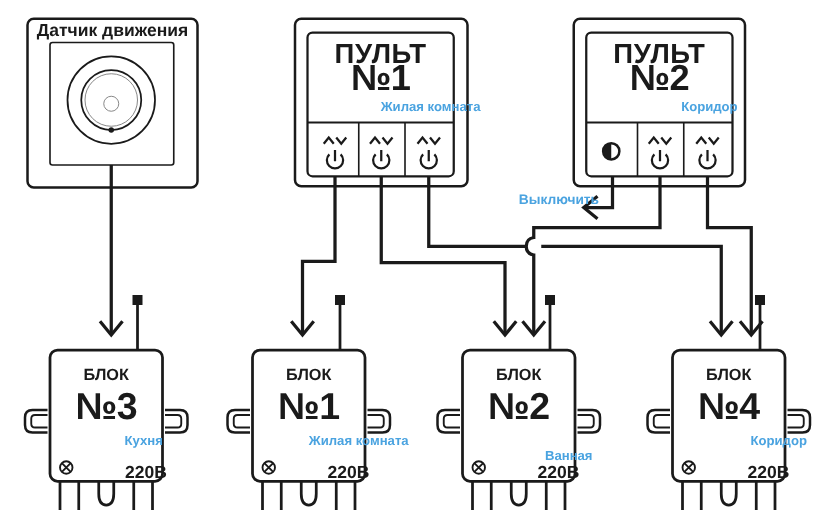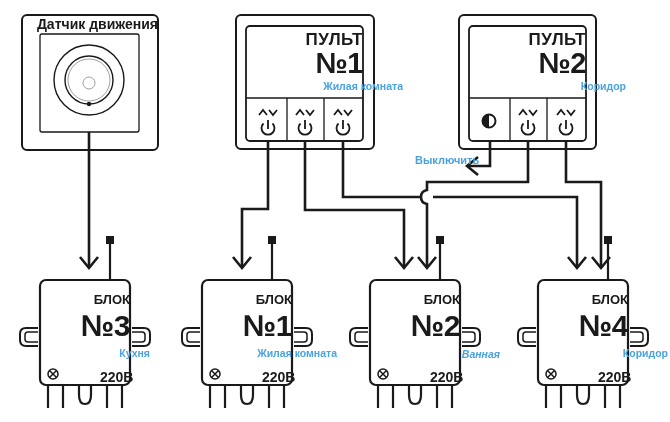--- a/index.html
+++ b/index.html
@@ -1,20 +1,20 @@
 <!DOCTYPE html>
 <html><head>
 <meta charset="utf-8">
 <style>
   html, body { margin: 0; padding: 0; background: #ffffff; }
   body { width: 670px; height: 422px; position: relative; overflow: hidden; font-family: "Liberation Sans", "DejaVu Sans", sans-serif; }
   svg { position: absolute; left: 0; top: 0; }
-  .lbl { position: absolute; text-align: right; font-weight: bold; color: #1a1a1a; white-space: nowrap; }
+  .lbl { position: absolute; text-align: center; font-weight: bold; color: #1a1a1a; white-space: nowrap; }
   .blue { color: #4aa3e0; padding-left: 40px; }
-  .title-pult { font-size: 17px; letter-spacing: 0.5px; }
+  .title-pult { font-size: 22px; letter-spacing: 0.5px; }
   .num { font-size: 29px; letter-spacing: -0.5px; }
   .sub { font-size: 10.5px; }
   .blk-title { font-size: 13px; }
   .blk-num { font-size: 30px; letter-spacing: -0.5px; }
   .volt { font-size: 14px; }
 </style>
 </head>
 <body>
 
 <svg width="670" height="422" viewBox="0 0 670 422">
@@ -144,21 +144,21 @@
 </div>
 <div>
   <div class="lbl blk-title" style="left:202px; top:292px; width:90px;">БЛОК</div>
   <div class="lbl blk-num" style="left:202px; top:309px; width:90px;">№1</div>
   <div class="lbl sub blue" style="left:197px; top:347px; width:100px;">Жилая комната</div>
   <div class="lbl volt" style="left:262px; top:369px; width:28px;">220В</div>
 </div>
 <div>
   <div class="lbl blk-title" style="left:370px; top:292px; width:90px;">БЛОК</div>
   <div class="lbl blk-num" style="left:370px; top:309px; width:90px;">№2</div>
-  <div class="lbl sub blue" style="left:370px; top:348px; width:90px;font-style:italic;">Ванная</div>
+  <div class="lbl sub blue" style="left:370px; top:359px; width:90px;">Ванная</div>
   <div class="lbl volt" style="left:430px; top:369px; width:28px;">220В</div>
 </div>
 <div>
   <div class="lbl blk-title" style="left:538px; top:292px; width:90px;">БЛОК</div>
   <div class="lbl blk-num" style="left:538px; top:309px; width:90px;">№4</div>
   <div class="lbl sub blue" style="left:538px; top:347px; width:90px;">Коридор</div>
   <div class="lbl volt" style="left:598px; top:369px; width:28px;">220В</div>
 </div>
 
 </body></html>

